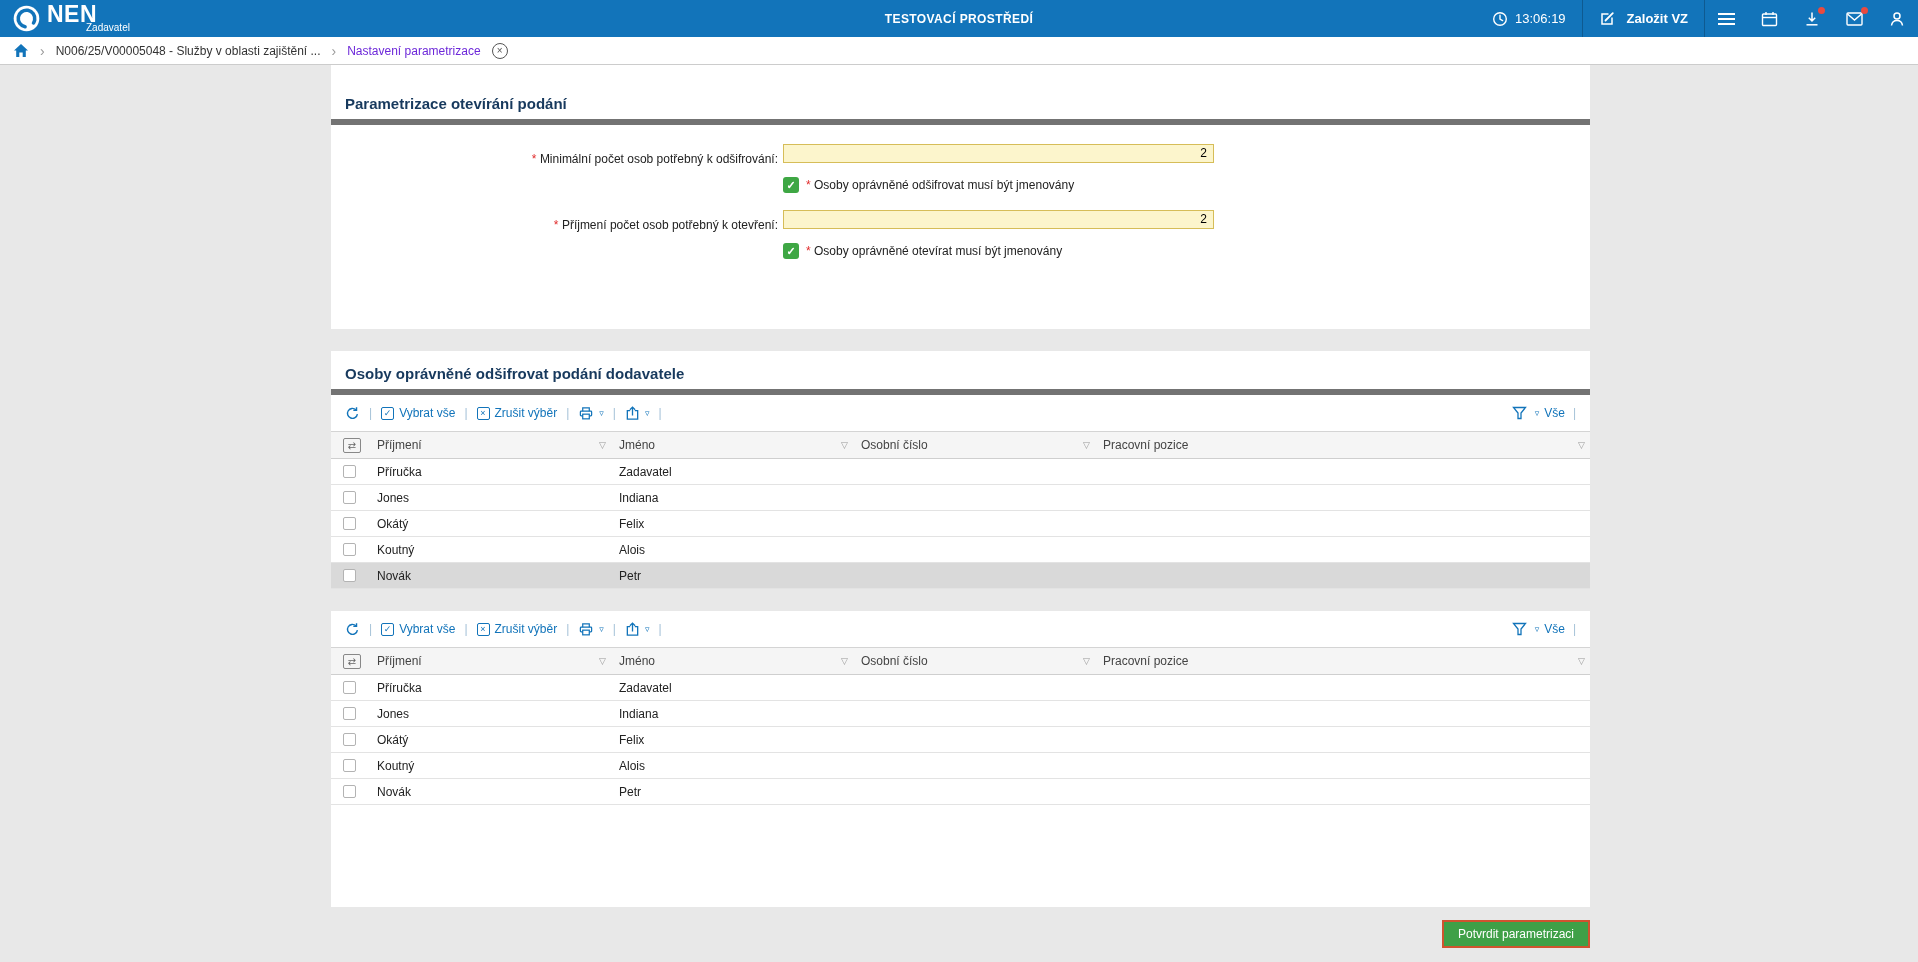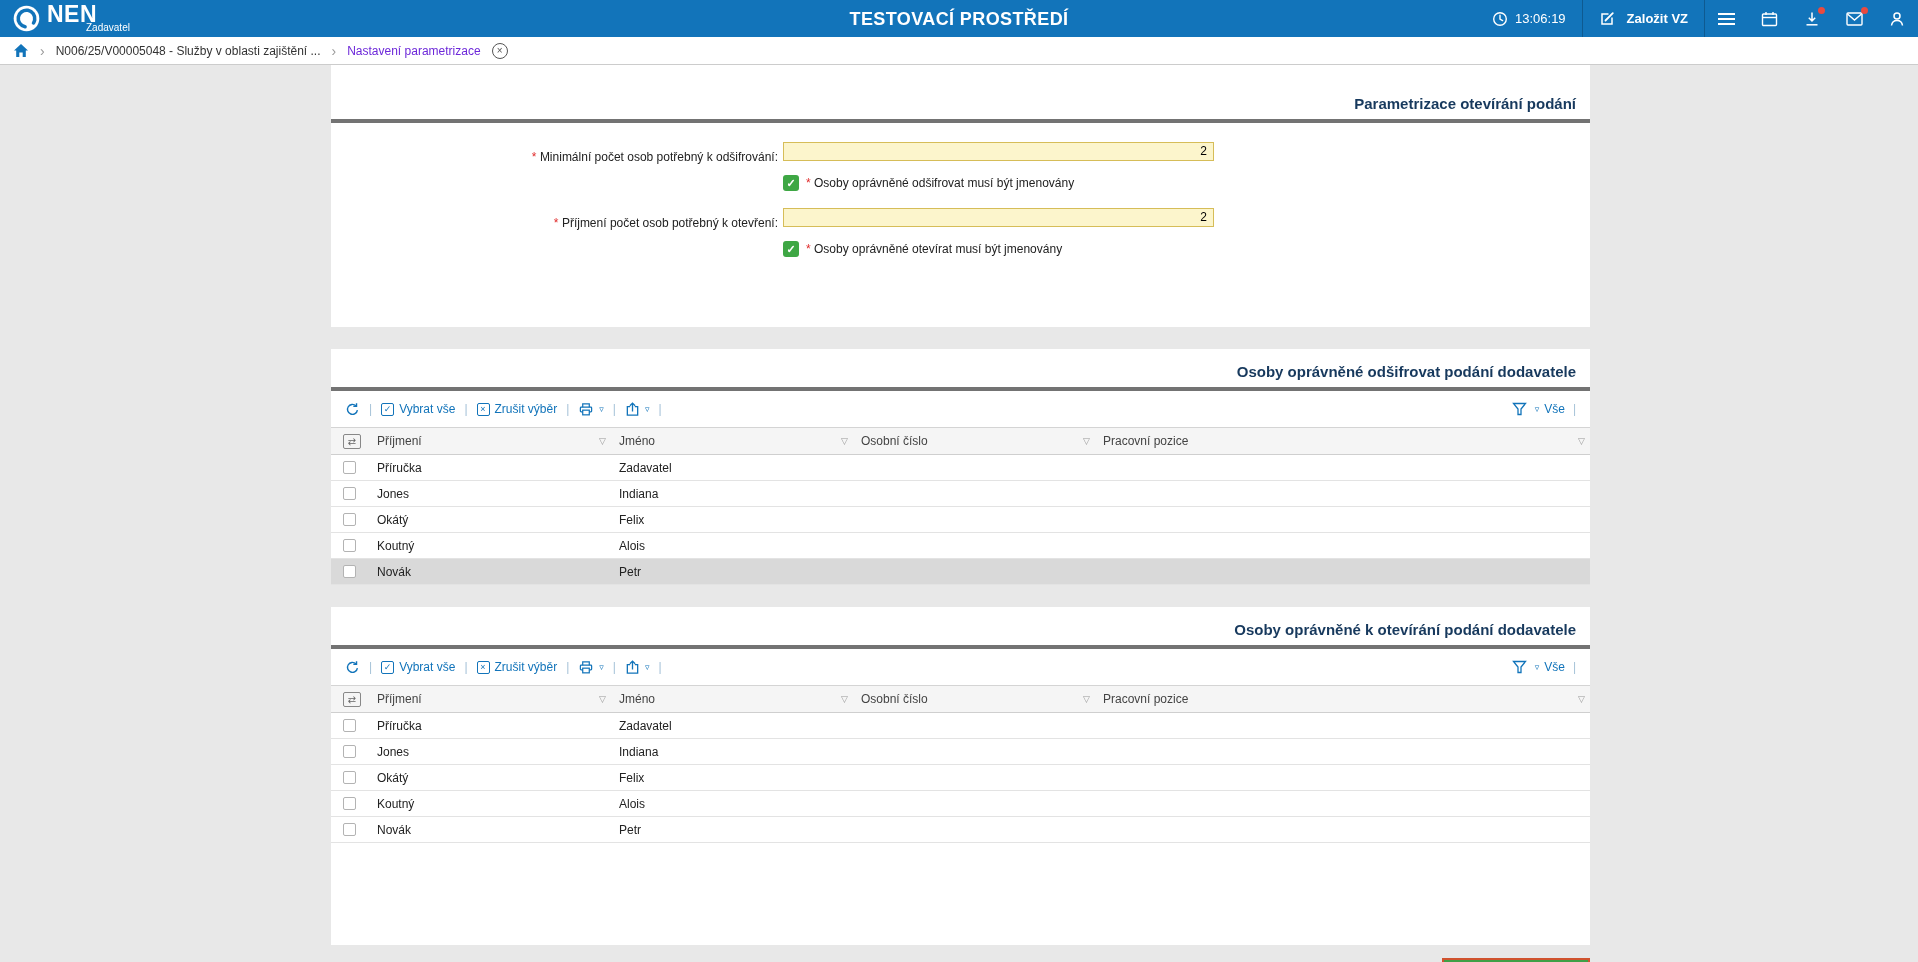--- a/index.html
+++ b/index.html
@@ -16,21 +16,21 @@
   .topbar {
     position: relative; height: 37px; background: #1274ba;
     display: flex; align-items: center; color: #fff; padding-left: 13px;
   }
   .brand { display: flex; align-items: center; gap: 7px; cursor: pointer; }
   .brand-text { display: flex; flex-direction: column; }
   .brand-name { font-size: 23px; font-weight: bold; letter-spacing: .5px; line-height: 18px; }
   .brand-sub { font-size: 10px; line-height: 10px; margin-left: 39px; }
   .env-title {
     position: absolute; left: 50%; top: 50%; transform: translate(-50%,-50%);
-    font-size: 18px; font-weight: bold; letter-spacing: .4px; white-space: nowrap;
+    font-size: 12px; font-weight: bold; letter-spacing: .4px; white-space: nowrap;
   }
   .topbar-right { margin-left: auto; display: flex; align-items: center; height: 100%; }
   .tb-sep { width: 1px; height: 100%; background: rgba(0,0,0,.22); }
   .tb-time { display: flex; align-items: center; gap: 7px; padding: 0 16px; font-size: 13px; }
   .tb-create { display: flex; align-items: center; gap: 12px; padding: 0 16px; font-size: 13px; font-weight: bold; cursor: pointer; }
   .tb-icon { position: relative; padding: 0 13px; height: 100%; display: flex; align-items: center; cursor: pointer; }
   .menu-bars { display: flex; flex-direction: column; gap: 3px; }
   .menu-bars i { display: block; width: 17px; height: 2px; background: #fff; }
   .badge-dot { position: absolute; top: 7px; right: 8px; width: 7px; height: 7px; border-radius: 50%; background: #e94a3f; }
 
@@ -46,21 +46,21 @@
     width: 16px; height: 16px; border: 1px solid #555; border-radius: 50%;
     color: #555; font-size: 10px; line-height: 14px; text-align: center; cursor: pointer;
   }
 
   
   .content { padding-left: 331px; }
   .panel { width: 1259px; }
   .card { background: #fff; margin-bottom: 22px; }
   .section-title {
     margin: 0; font-size: 15px; font-weight: bold; color: #17395d;
-    padding: 14px 14px 7px 14px; border-bottom: 4px solid #737373; text-align: right;
+    padding: 14px 14px 7px 14px; border-bottom: 6px solid #737373;
   }
   .card-form .section-title { padding-top: 30px; }
 
   
   .form-body { padding: 16px 0 56px; }
   .form-row { display: flex; align-items: center; height: 24px; margin-bottom: 9px; }
   .form-label { width: 447px; text-align: right; font-size: 12px; margin-top: 12px; }
   .req { color: #e02b2b; }
   .text-input {
     margin-left: 5px; width: 431px; height: 19px;
@@ -358,21 +358,20 @@
             <td>Novák</td>
             <td>Petr</td>
             <td></td>
             <td></td>
           </tr>
         </tbody>
       </table>
     </section>
 
     <section class="card card-table-last">
-      <h2 class="section-title">Osoby oprávněné k otevírání podání dodavatele</h2>
 
       <div class="toolbar">
         <span class="tool-item">
           <svg width="15" height="15" viewBox="0 0 16 16">
             <path d="M13.2 8.6 A5.3 5.3 0 1 1 11.6 4" fill="none" stroke="#1274ba" stroke-width="1.5"></path>
             <path d="M12.3 1.2 L12.3 4.6 L8.9 4.6" fill="none" stroke="#1274ba" stroke-width="1.5"></path>
           </svg>
         </span>
         <span class="tool-sep">|</span>
         <span class="tool-item">

